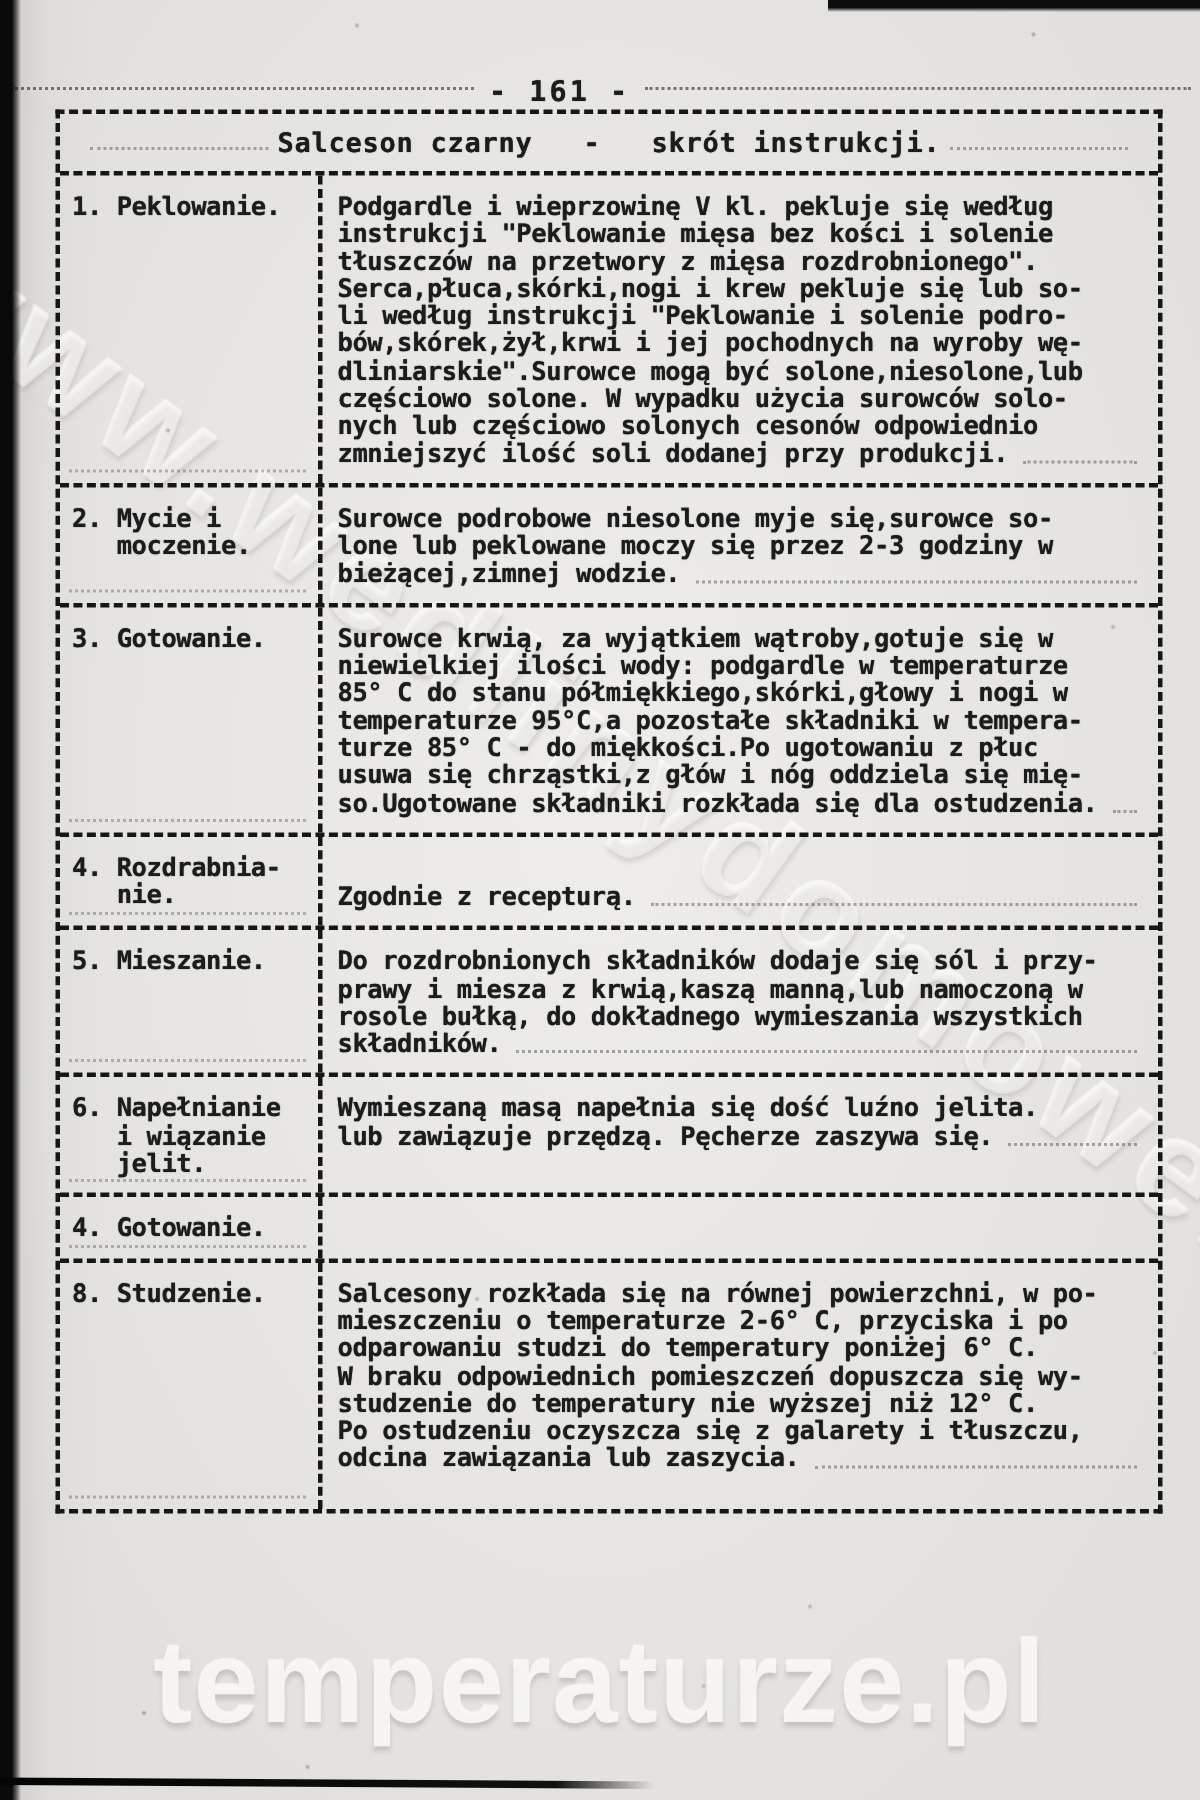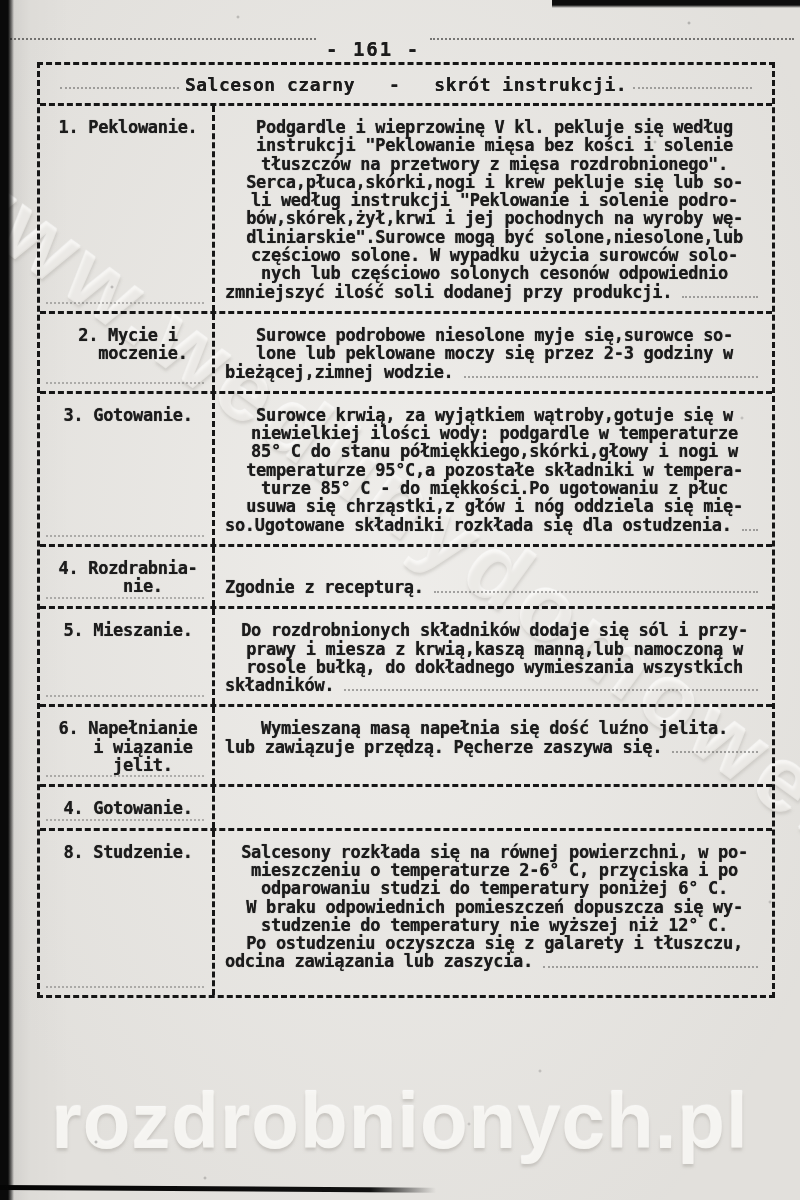--- a/index.html
+++ b/index.html
@@ -44,31 +44,31 @@
     font-size:92px;letter-spacing:7px;white-space:nowrap;
     color:rgba(248,246,243,0.55);
     text-shadow:2px 2px 3px rgba(165,162,157,0.35), -1px -1px 1px rgba(255,255,255,0.7);}
   .wm-bottom{position:absolute;left:40px;top:1076px;width:720px;z-index:1;pointer-events:none;
     font-family:"Liberation Sans","DejaVu Sans",sans-serif;font-weight:bold;
     font-size:78px;letter-spacing:1px;text-align:center;white-space:nowrap;
     color:rgba(247,245,242,0.95);
     text-shadow:0 3px 3px rgba(176,173,168,0.55), 0 -1px 1px rgba(255,255,255,0.8);}
 
   
-  .pageno-line{position:absolute;left:6px;top:38px;width:788px;z-index:2;
-    display:flex;align-items:flex-start;}
+  .pageno-line{position:absolute;left:6px;top:50px;width:788px;z-index:2;
+    display:flex;align-items:center;}
   .pageno-line .seg{border-bottom:2px dotted rgba(25,25,25,.55);height:0;margin-bottom:4px;}
   .pageno-line .seg.l{flex:0 0 310px;}
   .pageno-line .seg.r{flex:1;}
   .pageno{font-size:19px;font-weight:700;padding:0 10px;letter-spacing:2px;
     text-shadow:0 0 .6px rgba(20,20,20,.9);}
 
   
-  .sheet{position:absolute;left:37px;top:62px;width:738px;z-index:2;
-    border:3px dashed #161616;box-sizing:border-box;background:transparent;text-align:center;}
+  .sheet{position:absolute;left:37px;top:73px;width:738px;z-index:2;
+    border:3px dashed #161616;box-sizing:border-box;background:transparent;}
   .thead{display:flex;align-items:center;justify-content:center;
     height:41px;border-bottom:3px dashed #161616;box-sizing:border-box;padding:0 14px;}
   .thead .dots{flex:1;border-bottom:2px dotted rgba(30,30,30,.35);height:0;margin:8px 6px 0 6px;}
   .ttitle{font-size:18px;font-weight:700;white-space:pre;letter-spacing:.5px;
     text-shadow:0 0 .6px rgba(20,20,20,.9);}
   .row{display:flex;box-sizing:border-box;}
   .row + .row{border-top:3px dashed #161616;}
   .cell-label{flex:0 0 175px;border-right:3px dashed #161616;box-sizing:border-box;
     padding:12px 4px 10px 8px;position:relative;}
   .cell-body{flex:1;box-sizing:border-box;padding:12px 8px 10px 10px;min-width:0;}
@@ -197,18 +197,18 @@
           <div class="line">odparowaniu studzi do temperatury poniżej 6° C.</div>
           <div class="line">W braku odpowiednich pomieszczeń dopuszcza się wy-</div>
           <div class="line">studzenie do temperatury nie wyższej niż 12° C.</div>
           <div class="line">Po ostudzeniu oczyszcza się z galarety i tłuszczu,</div>
           <div class="line">odcina zawiązania lub zaszycia.</div>
         </div>
   </div>
 </div>
 </div>
 
-<div class="wm-bottom">rozdrobnionych.pl</div>
+<div class="wm-bottom">temperaturze.pl</div>
 
 <div class="edge-left"></div>
 <div class="edge-top-right"></div>
 <div class="edge-bottom-left"></div>
 <div class="noise"></div>
 
 </body></html>

